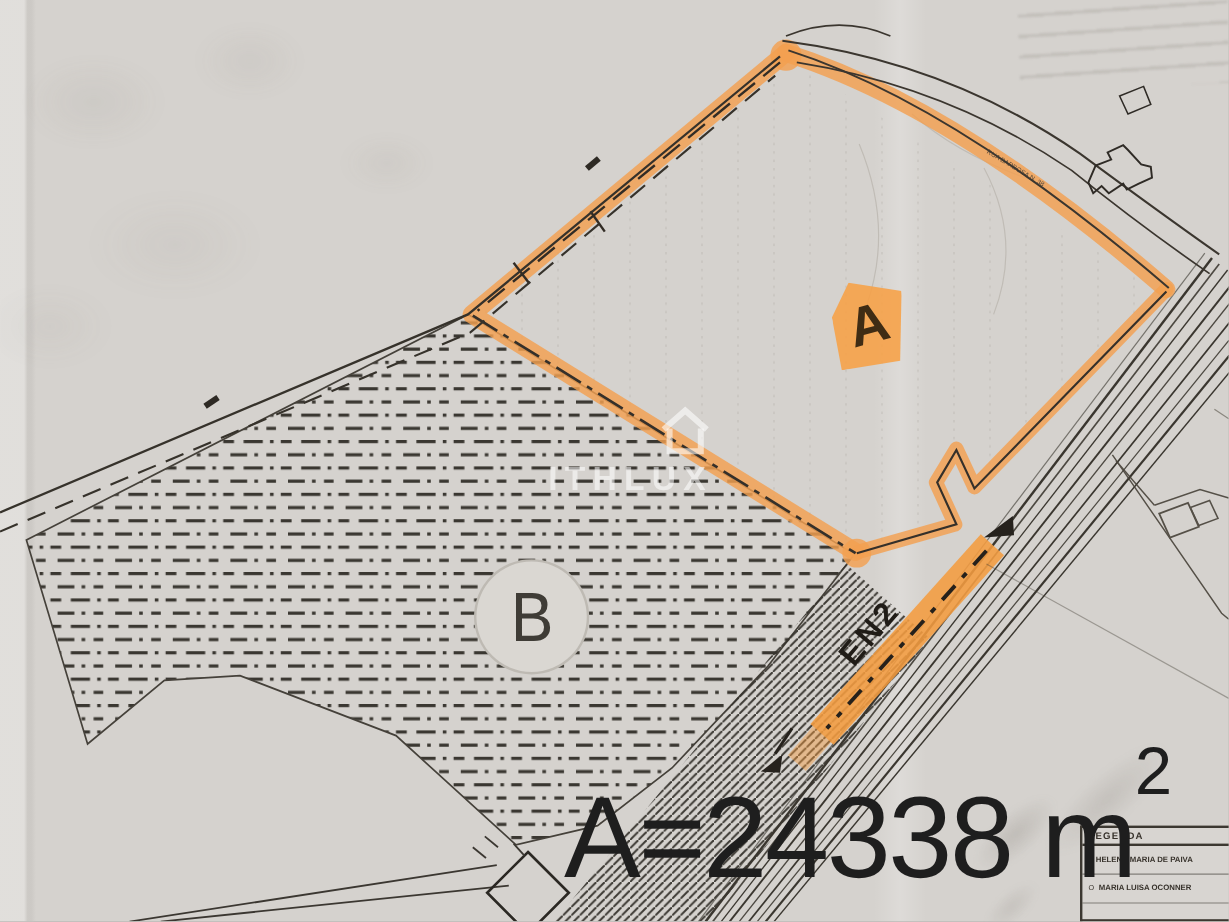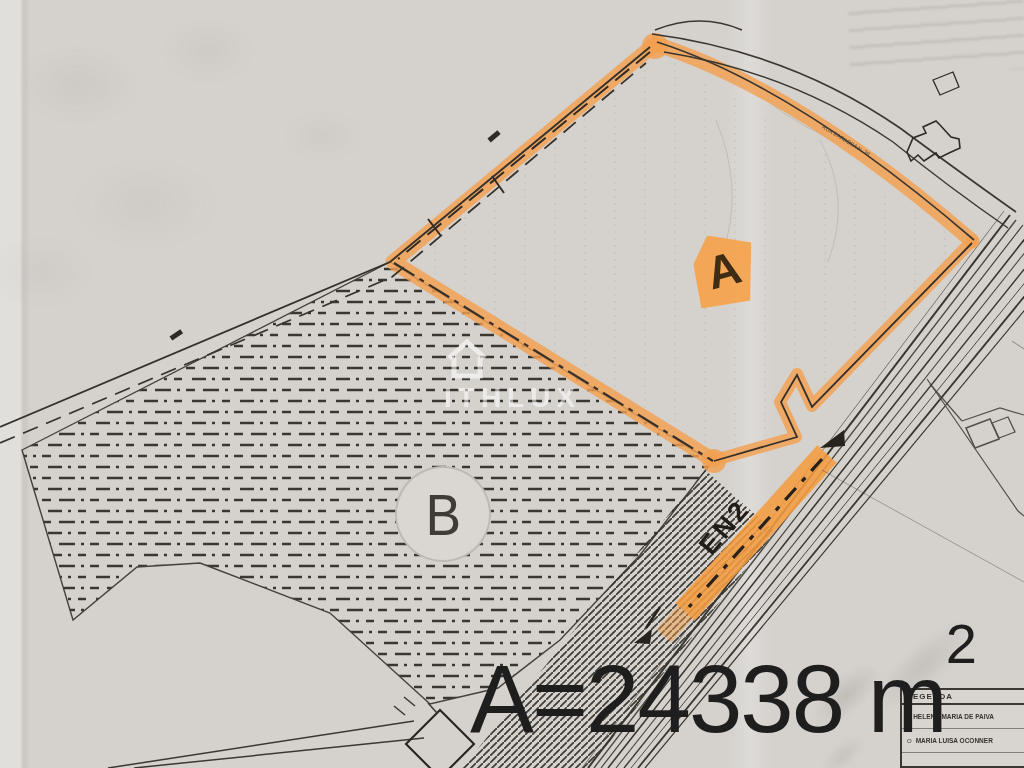--- a/index.html
+++ b/index.html
@@ -38,21 +38,21 @@
     transform:rotate(-42deg);filter:blur(2px);
   }
   .seam{
     position:absolute;left:728px;top:0;width:44px;height:100%;z-index:1;
     background:linear-gradient(90deg,rgba(0,0,0,0),rgba(255,255,255,.20),rgba(0,0,0,0));
   }
   svg.plan{position:absolute;left:0;top:0;z-index:2;}
   
   .watermark{
     position:absolute;left:444px;top:336px;width:150px;z-index:3;
-    text-align:left;filter:blur(.4px);
+    text-align:right;filter:blur(.4px);
   }
   .watermark .wm-text{
     font-size:28px;font-weight:bold;letter-spacing:6px;
     color:rgba(255,255,255,.55);margin-top:-2px;
   }
   
   .a-blob{
     position:absolute;left:694px;top:234px;width:60px;height:72px;z-index:3;
     background:rgba(247,160,70,.88);
     clip-path:polygon(28% 0%,100% 16%,88% 96%,6% 100%,0% 38%);

